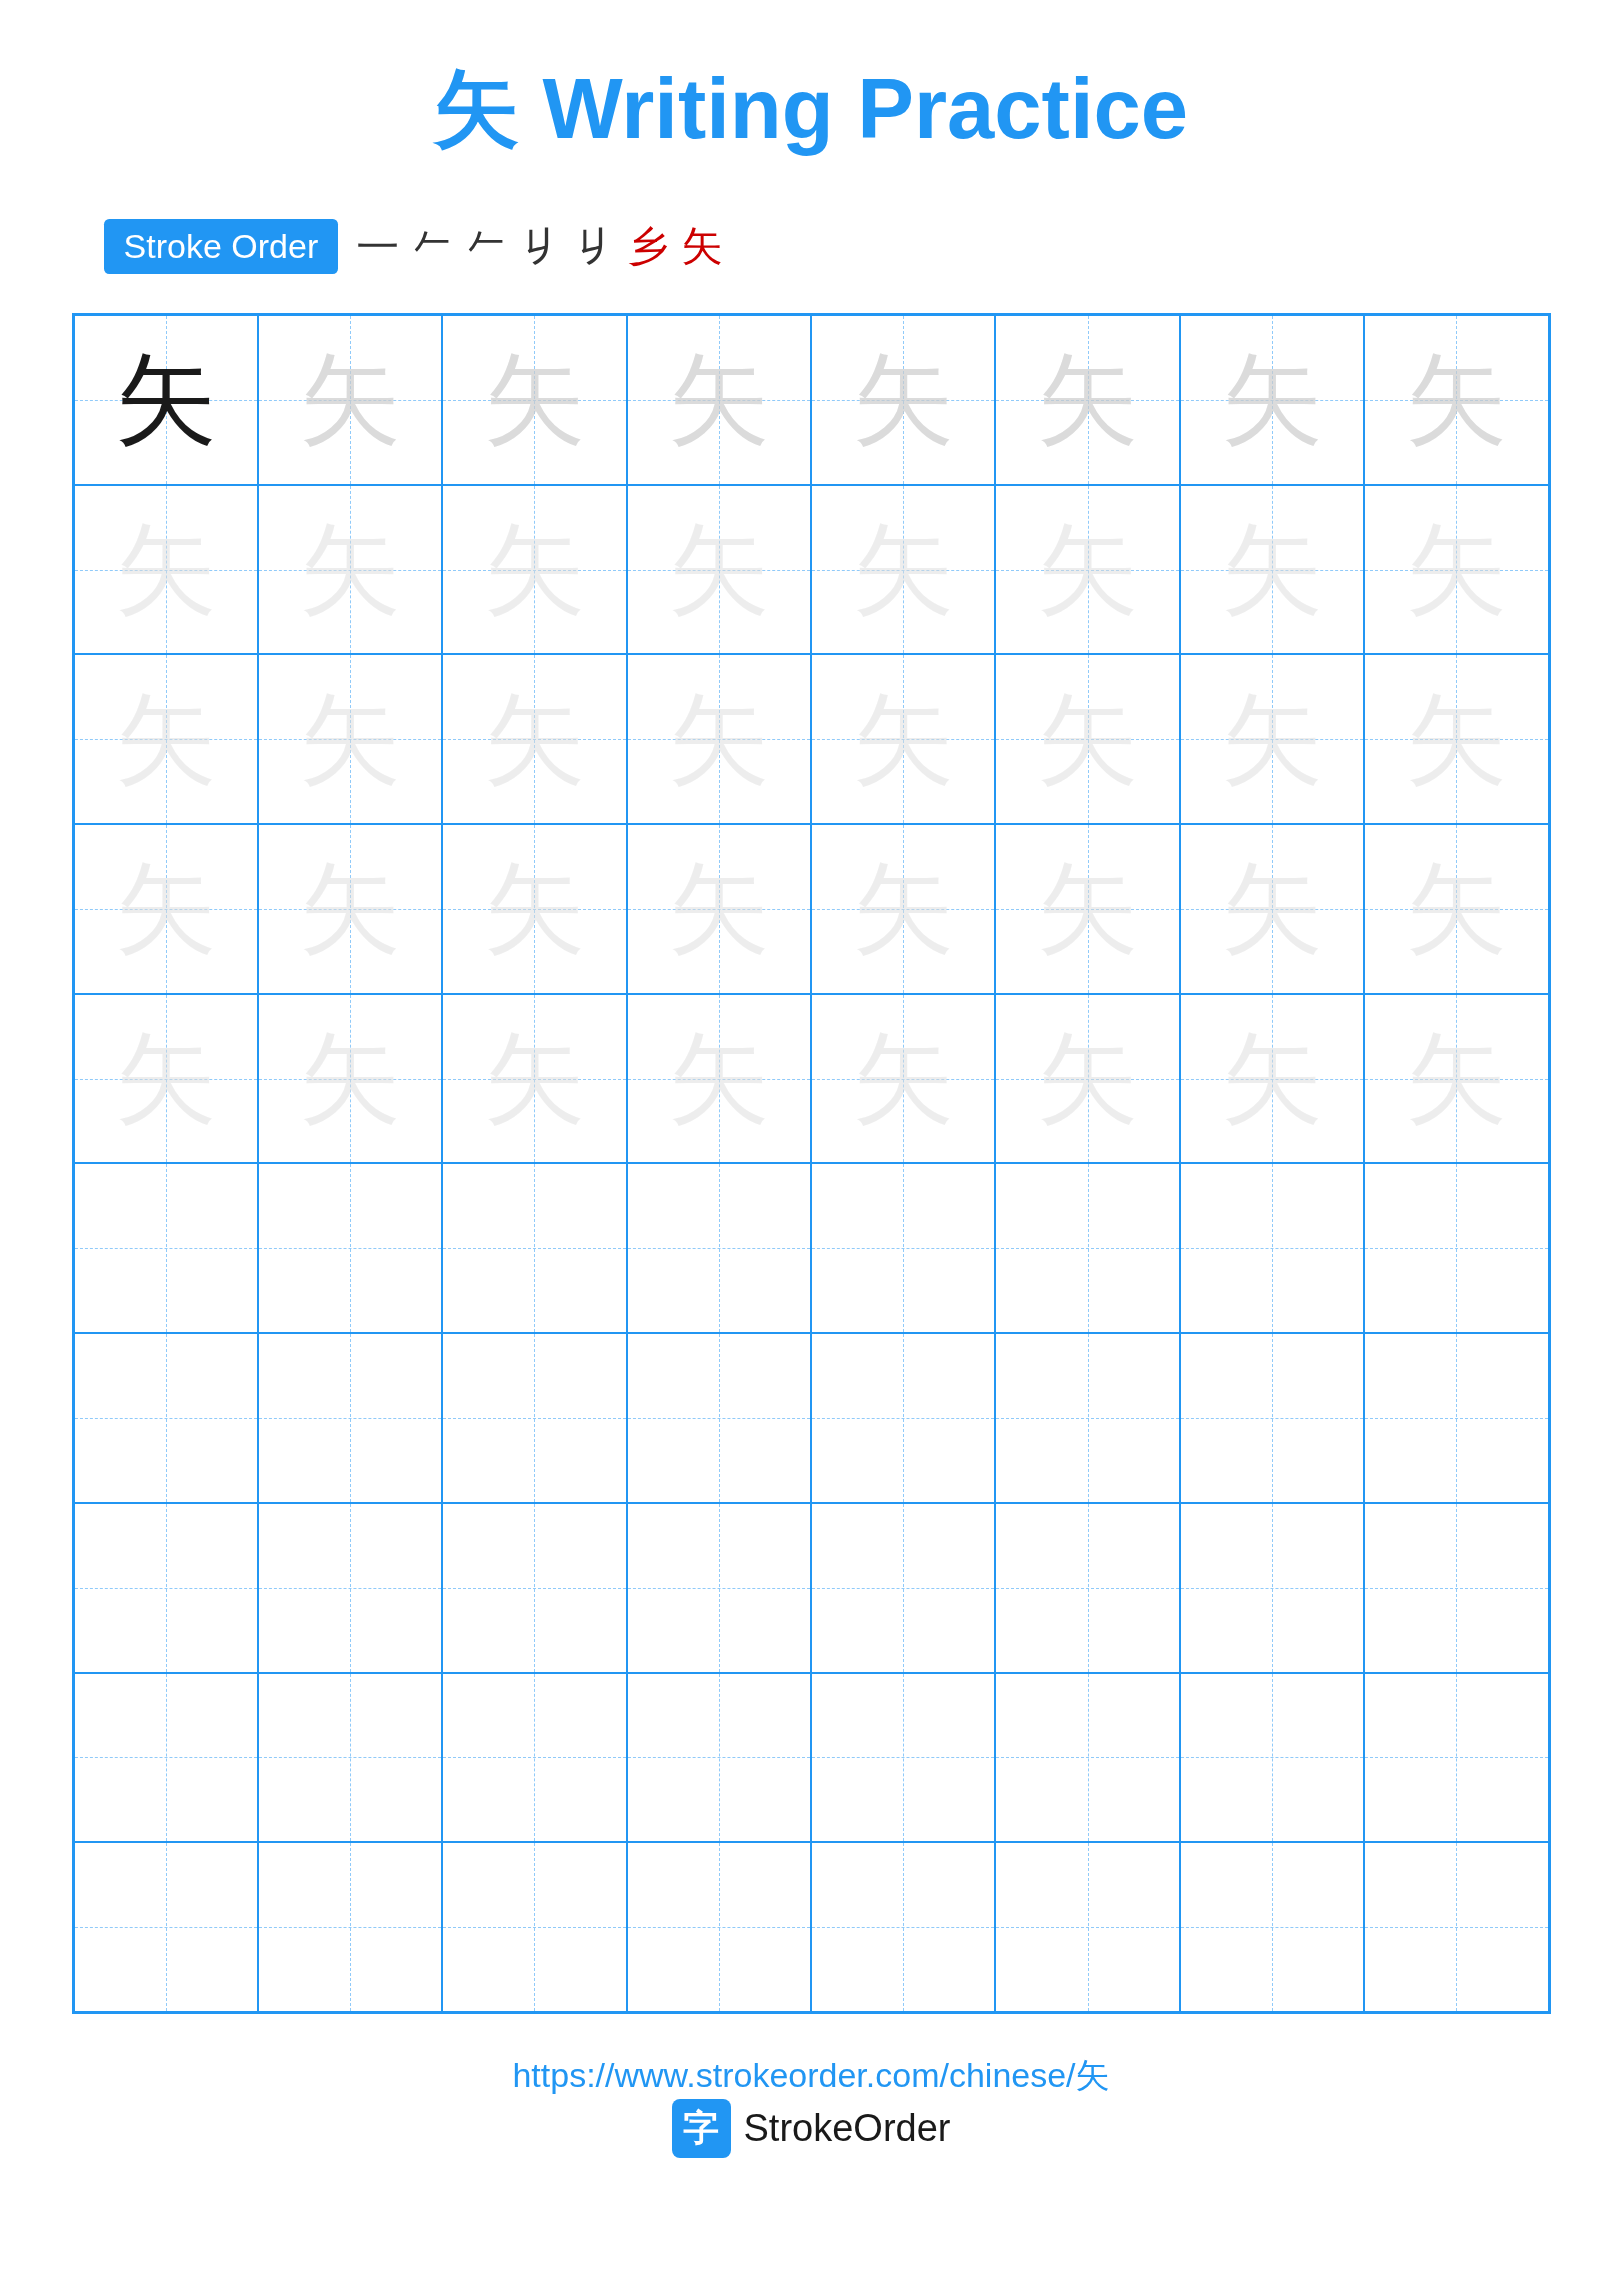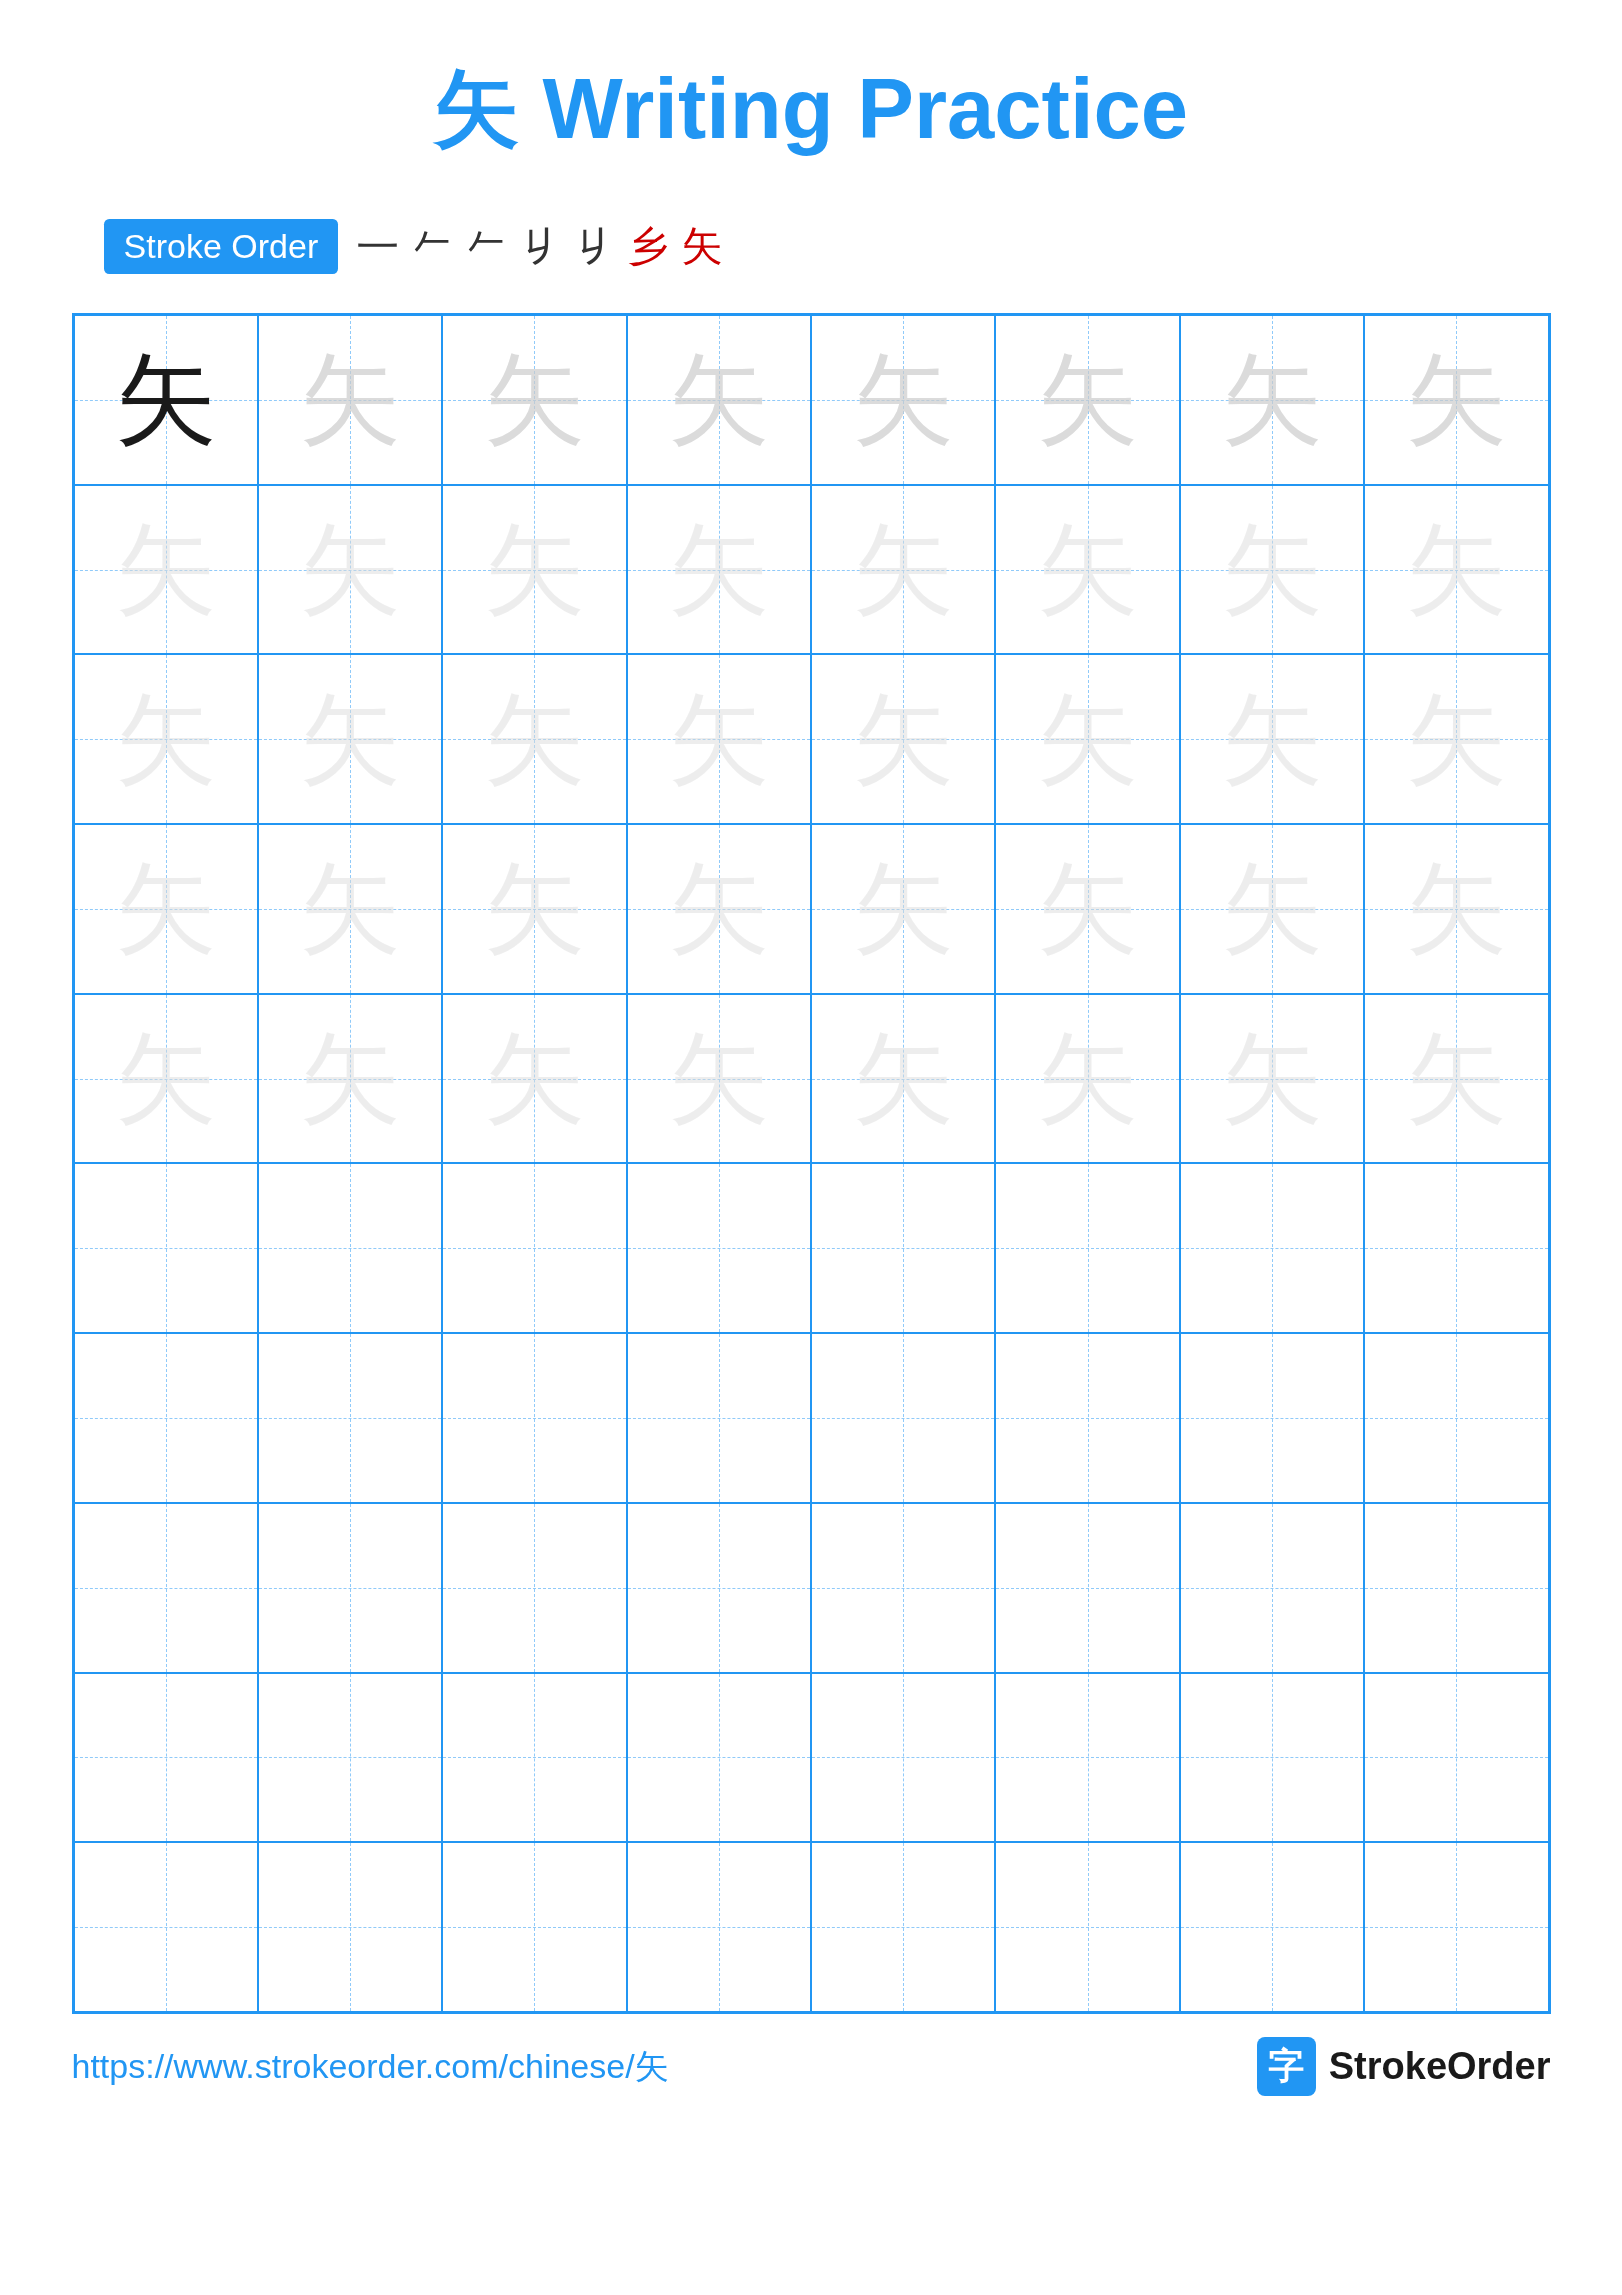--- a/index.html
+++ b/index.html
@@ -124,21 +124,22 @@
     .char-lighter {
       color: #dddddd;
       opacity: 0.5;
     }
 
     .footer {
       display: flex;
       justify-content: space-between;
       align-items: center;
       width: 1479px;
-      margin-top: 23px;
+      margin-top: 39px;
+      flex-direction: column;
     }
 
     .footer-url {
       color: #2196F3;
       font-size: 34px;
       text-decoration: none;
     }
 
     .footer-logo {
       display: flex;
@@ -154,21 +155,21 @@
       display: flex;
       align-items: center;
       justify-content: center;
       color: white;
       font-size: 36px;
       font-weight: bold;
     }
 
     .footer-logo-text {
       font-size: 38px;
-      font-weight: bold;
+      font-weight: normal;
       color: #1a1a1a;
     }
   </style>
 </head>
 <body>
 
 <div class="page-container">
 
   <div class="title">矢 Writing Practice</div>
 

